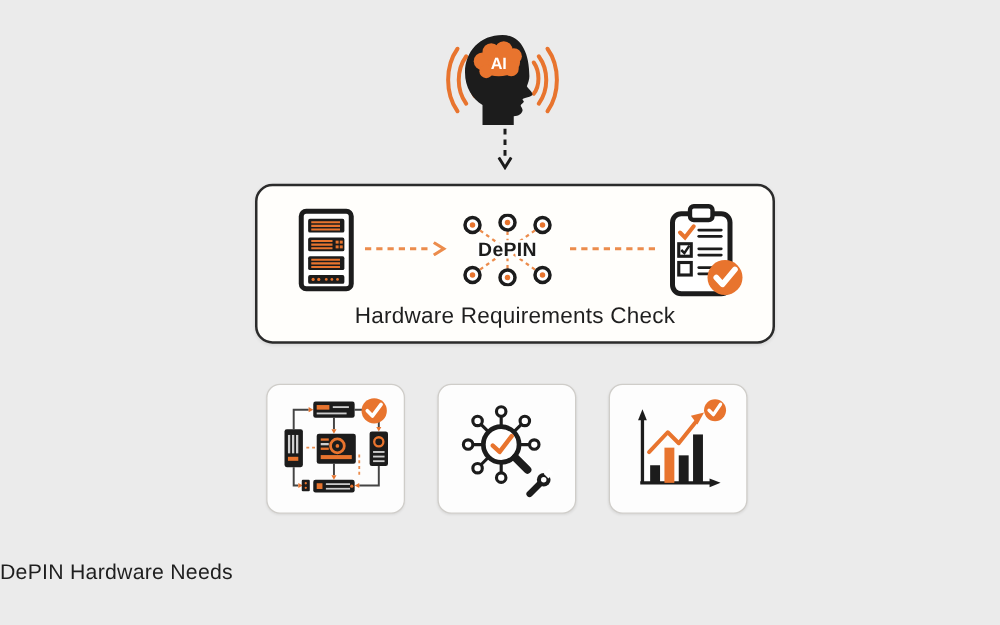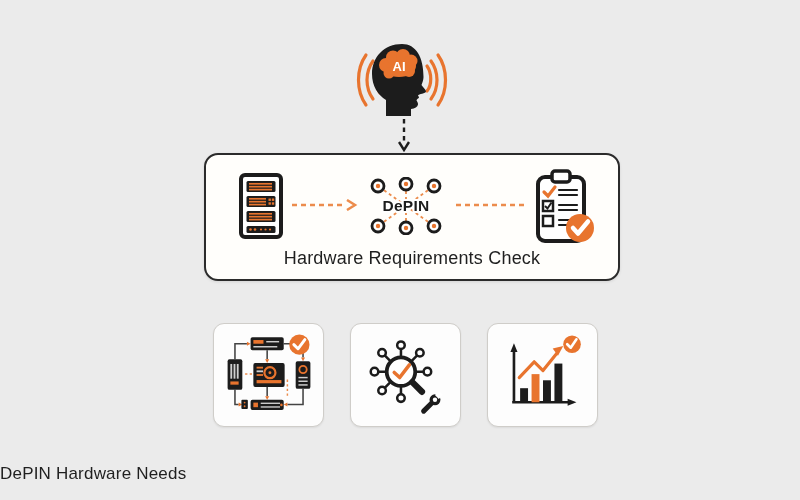--- a/index.html
+++ b/index.html
@@ -1,28 +1,28 @@
 <!DOCTYPE html>
 <html style="--background: #ebebeb; --ink: #1c1c1c; --accent: #e8742e; --accent-soft: #ec8c4c; --surface: #fffefb; --box-border: #2b2b2b; --card-border: #cfcdc9; --text: #1f1f1f;"><head>
 <meta charset="utf-8">
 <style>
   html,body{margin:0;padding:0;}
   body{font-family:"Liberation Sans",sans-serif;background:#ebebeb;}
-  #stage{position:relative;width:800px;height:468px;background:var(--background);overflow:hidden;margin-top:16px;}
+  #stage{position:relative;width:800px;height:468px;background:var(--background);overflow:hidden;}
   .abs{position:absolute;}
 
   
   .if{fill:var(--ink);} .is{stroke:var(--ink);}
   .af{fill:var(--accent);} .as{stroke:var(--accent);}
   .ssoft{stroke:var(--accent-soft);}
   .wf{fill:#fff;} .ws{stroke:#fff;} .nf{fill:none;}
   .gf{fill:#cfcfcf;} .gs{stroke:#444;}
 
   .flow-box{
-    left:204px;top:137px;width:412px;height:124px;
+    left:204px;top:147px;width:412px;height:124px;
     background:var(--surface);
     border:2px solid var(--box-border);
     border-radius:14px;
     box-shadow:0 1px 3px rgba(0,0,0,.10);
   }
   .box-caption{
     position:absolute;left:0;right:0;bottom:10px;
     text-align:center;font-size:18px;font-weight:500;color:var(--text);
     letter-spacing:.2px;
   }

